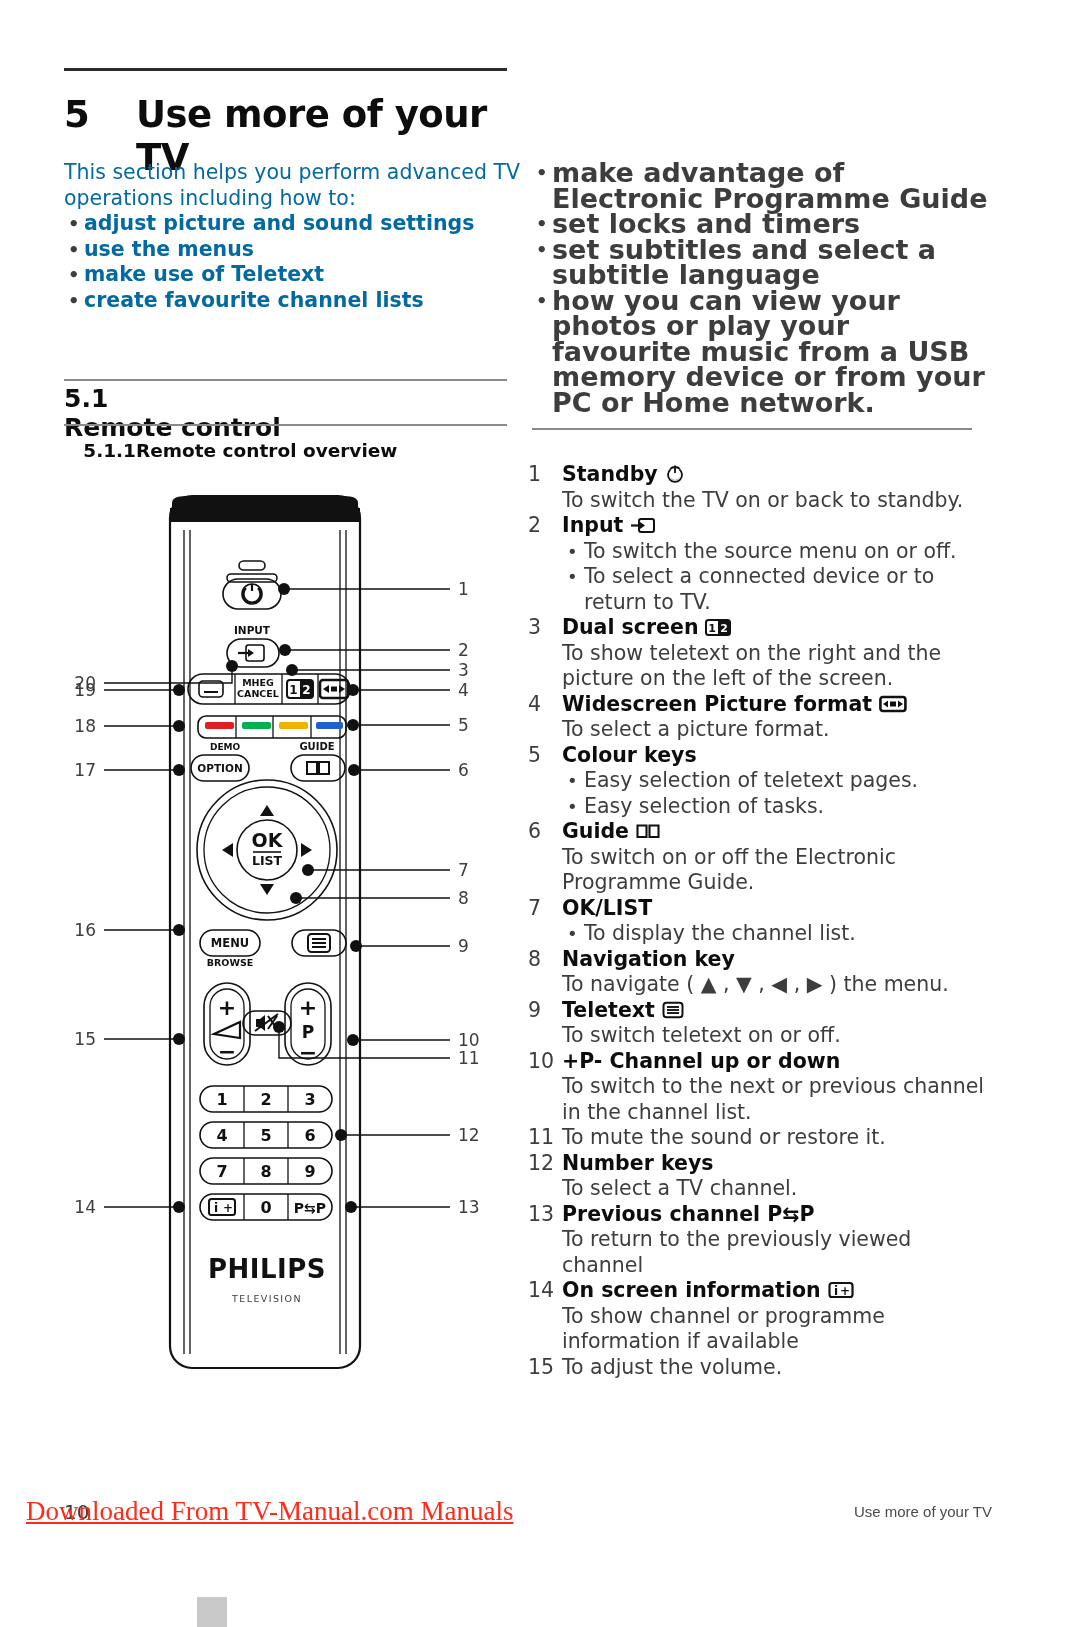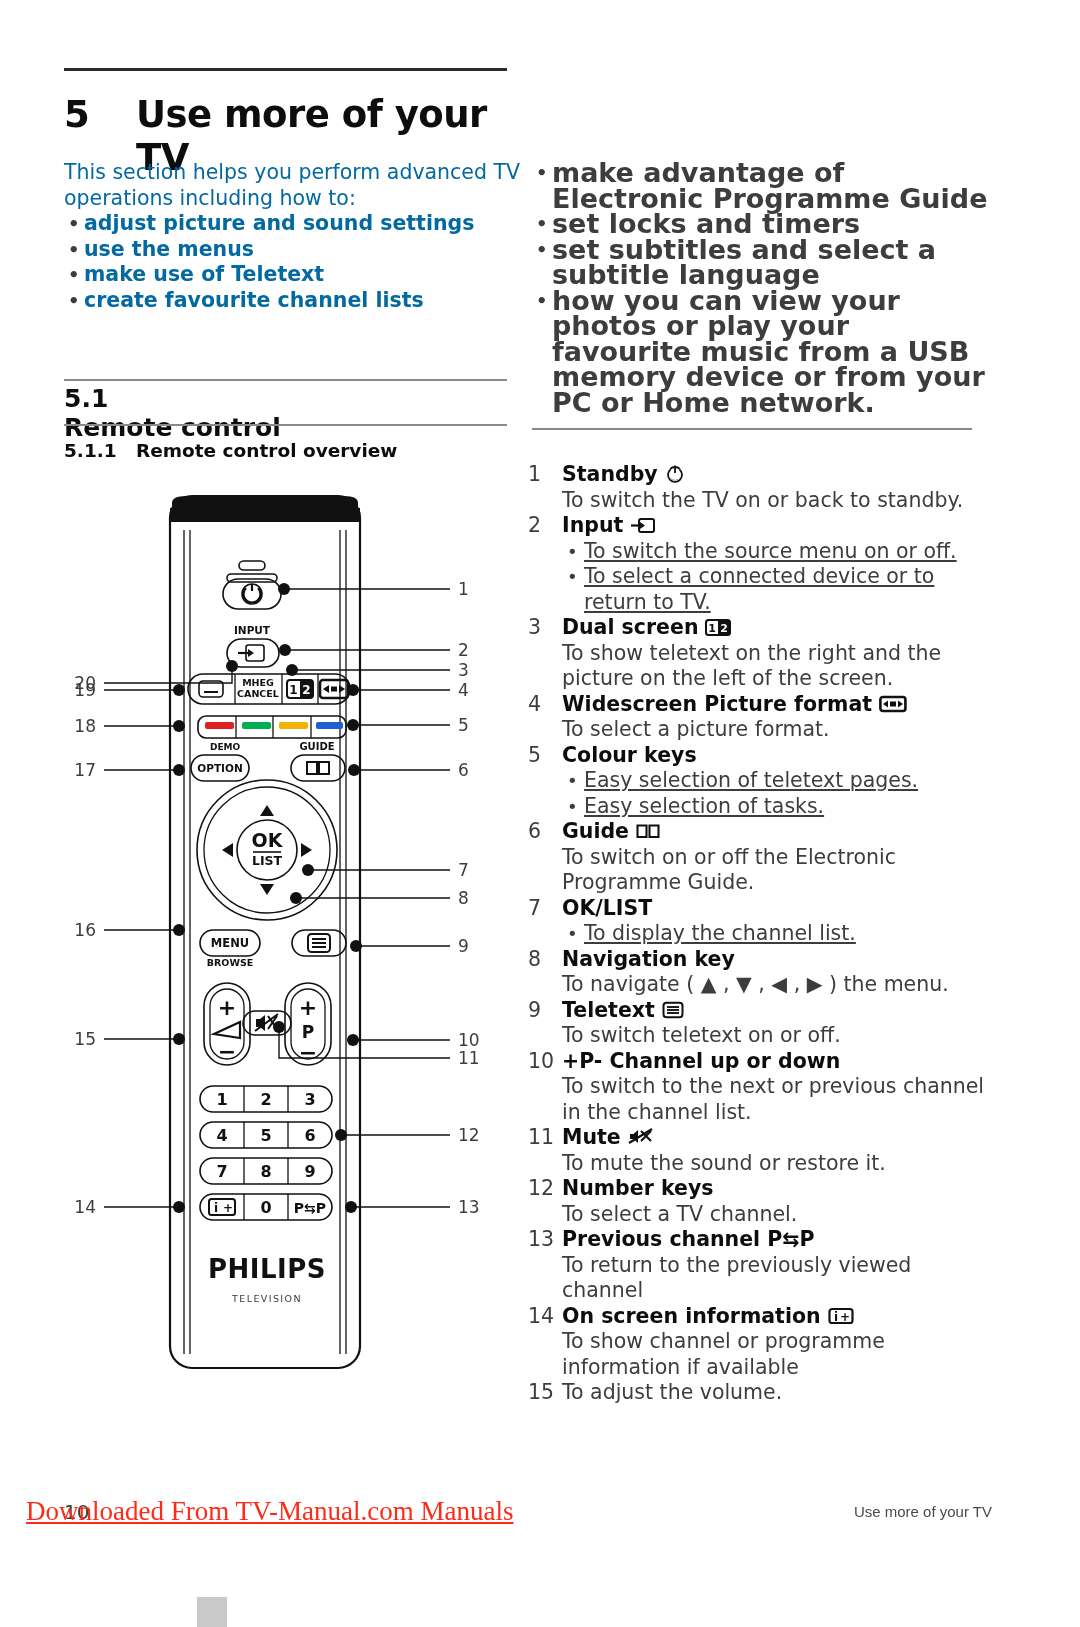--- a/index.html
+++ b/index.html
@@ -58,40 +58,41 @@
   }
   .h2 .num { width:72px; flex:none; }
   .h2rule-bot {
     position:absolute; left:64px; top:424px; width:443px; height:2px;
     background:#8a8a8a;
   }
   .h3 {
     position:absolute; left:64px; top:440px; width:460px;
     font-weight:bold; font-size:18.5px; color:#0d0d0d;
     display:flex;
+    text-align:right;
   }
   .h3 .num { width:72px; flex:none; }
 
   .right-rule {
     position:absolute; left:532px; top:428px; width:440px; height:2px;
     background:#8a8a8a;
   }
 
   
   .rlist {
     position:absolute; left:528px; top:462px; width:462px;
     font-size:20.5px; line-height:25.5px; color:#3d3d3d;
   }
   .ritem { display:flex; }
   .ritem .rn {
     width:34px; flex:none; text-align:left; color:#3d3d3d;
   }
   .ritem .rbody { flex:1; }
   .rtitle { font-weight:bold; color:#0d0d0d; }
-  .rsub { position:relative; padding-left:22px;text-decoration:underline; }
+  .rsub { position:relative; padding-left:22px; }
   .rsub:before {
     content:"\2022"; position:absolute; left:5px; top:0; font-size:18px;
   }
 
   
   .ic { display:inline-block; vertical-align:-2px; }
 
   
   .remote-wrap { position:absolute; left:60px; top:478px; width:450px; height:920px; }
 
@@ -259,25 +260,20 @@
       <div class="ritem">
         <div class="rn">10</div>
         <div class="rbody">
           <div class="rtitle"><span>+P-  Channel up or down</span></div>
           <div>To switch to the next or previous channel in the channel list.</div>
         </div>
       </div>
       <div class="ritem">
         <div class="rn">11</div>
         <div class="rbody">
-          <div class="rtitle"><span>Mute</span><span style="margin-left: 7px;"><svg class="ic" width="26" height="20" viewBox="0 0 26 20">
-                <path d="M2,8 L2,13 L5.5,13 L10,17 L10,4 L5.5,8 Z" fill="#111"></path>
-                <path d="M13,5 L23,15 M23,5 L13,15" stroke="#111" stroke-width="2.1"></path>
-                <line x1="1" y1="17" x2="24" y2="3" stroke="#111" stroke-width="2.1"></line>
-              </svg></span></div>
           <div>To mute the sound or restore it.</div>
         </div>
       </div>
       <div class="ritem">
         <div class="rn">12</div>
         <div class="rbody">
           <div class="rtitle"><span>Number keys</span></div>
           <div>To select a TV channel.</div>
         </div>
       </div>

